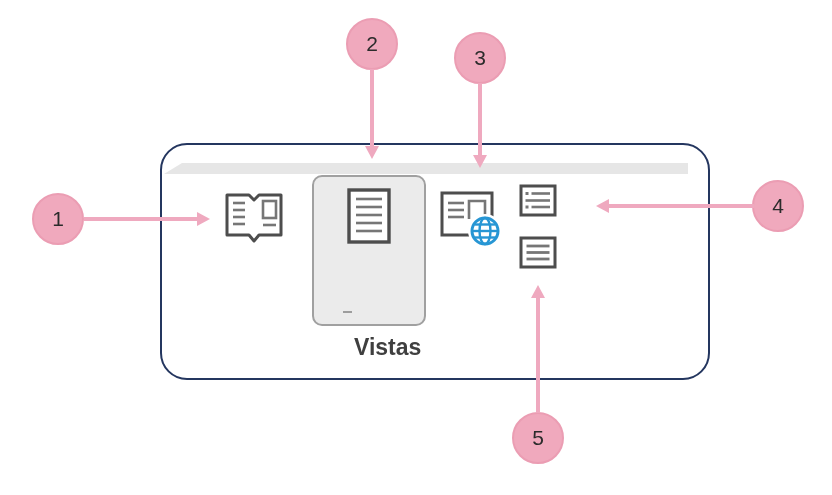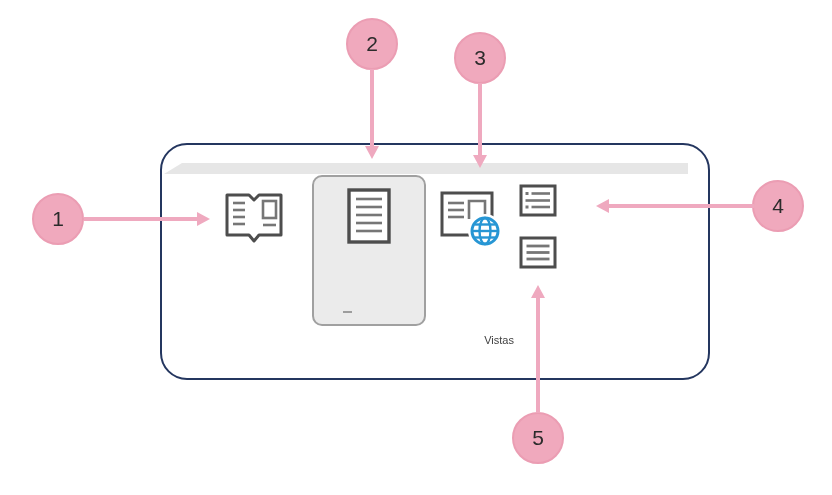--- a/index.html
+++ b/index.html
@@ -25,22 +25,22 @@
     left:312px;top:175px;width:114px;height:151px;
     background:var(--selected_fill,#ebebeb);
     border:2px solid var(--selected_border,#a0a0a0);
     border-radius:10px;box-sizing:border-box;padding-top:11px;
   }
   .btn-web{left:439px;top:189px;width:64px;height:60px;}
   .btn-outline{left:519px;top:184px;width:38px;height:33px;}
   .btn-draft{left:519px;top:236px;width:38px;height:33px;}
   .mini-dash{position:absolute;left:29px;top:134px;width:9px;height:2px;background:#9d9d9d;}
   .group-label{
-    position:absolute;left:354px;top:334px;width:160px;text-align:right;
-    font-size:11px;color:var(--label_text,#3f3f3f);
+    position:absolute;left:354px;top:334px;width:160px;text-align:left;
+    font-size:23px;color:var(--label_text,#3f3f3f);font-weight:bold;
   }
   
   .ic-outline{stroke:var(--icon_stroke,#4d4d4d);fill:#fff;}
   .ic-line{stroke:var(--icon_lines,#767676);fill:none;}
   .ic-dot{fill:var(--icon_lines,#767676);}
   .ic-blue{stroke:var(--globe_blue,#2796d4);fill:none;}
   .ic-halo{fill:#fff;}
   
   .circle{
     position:absolute;width:52px;height:52px;border-radius:50%;

